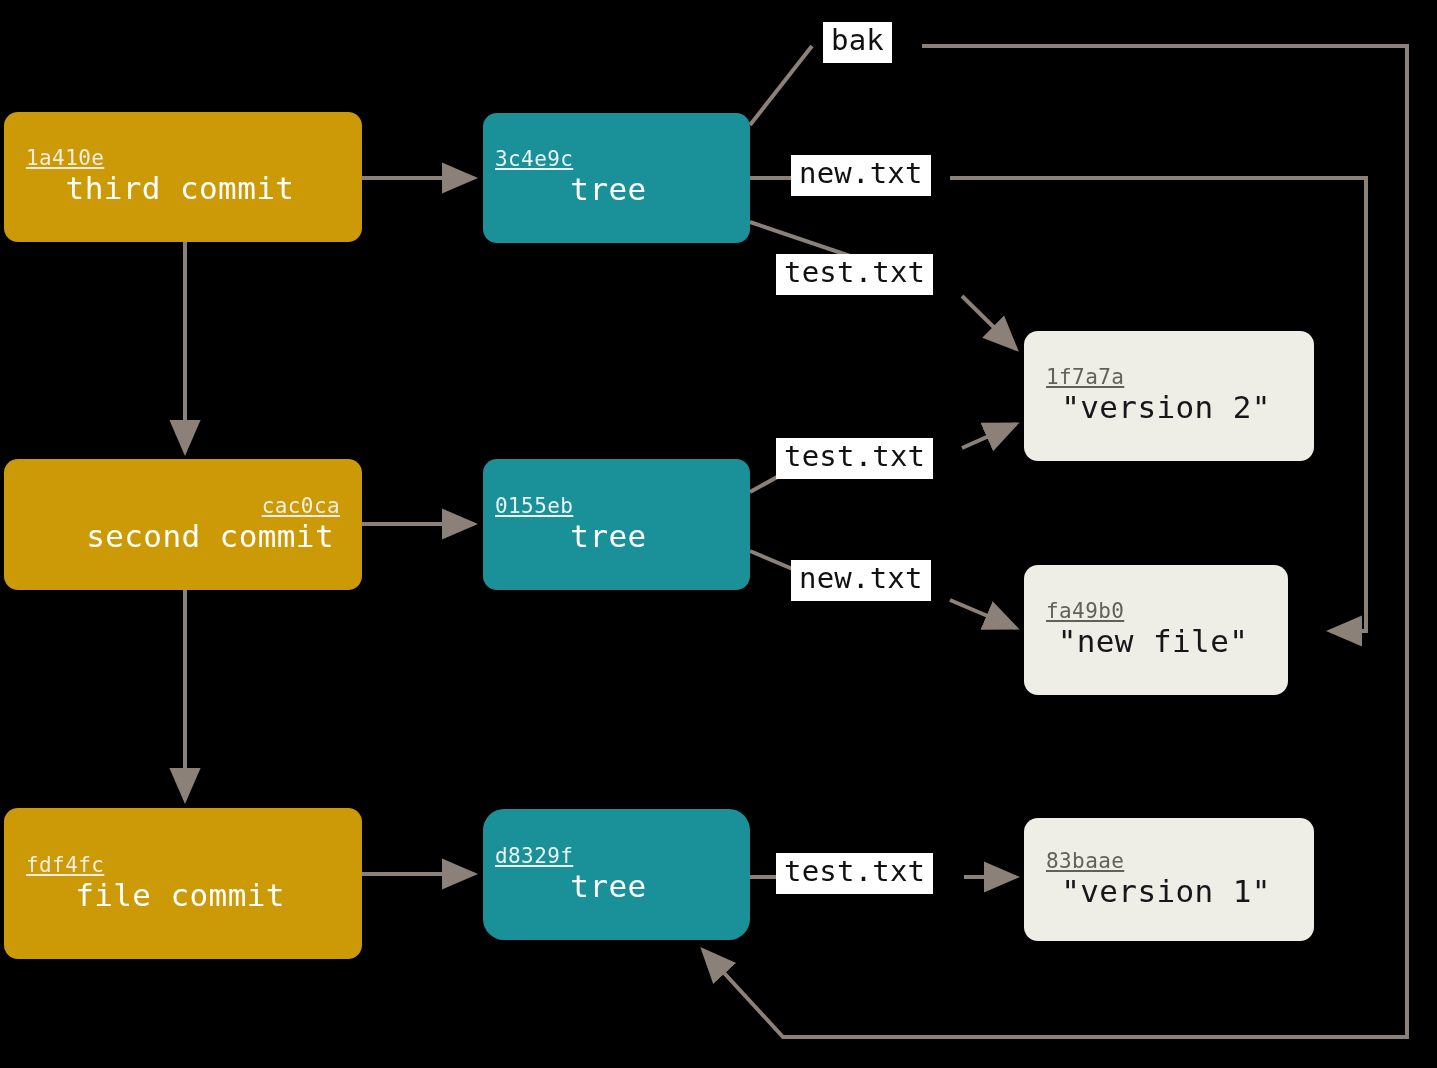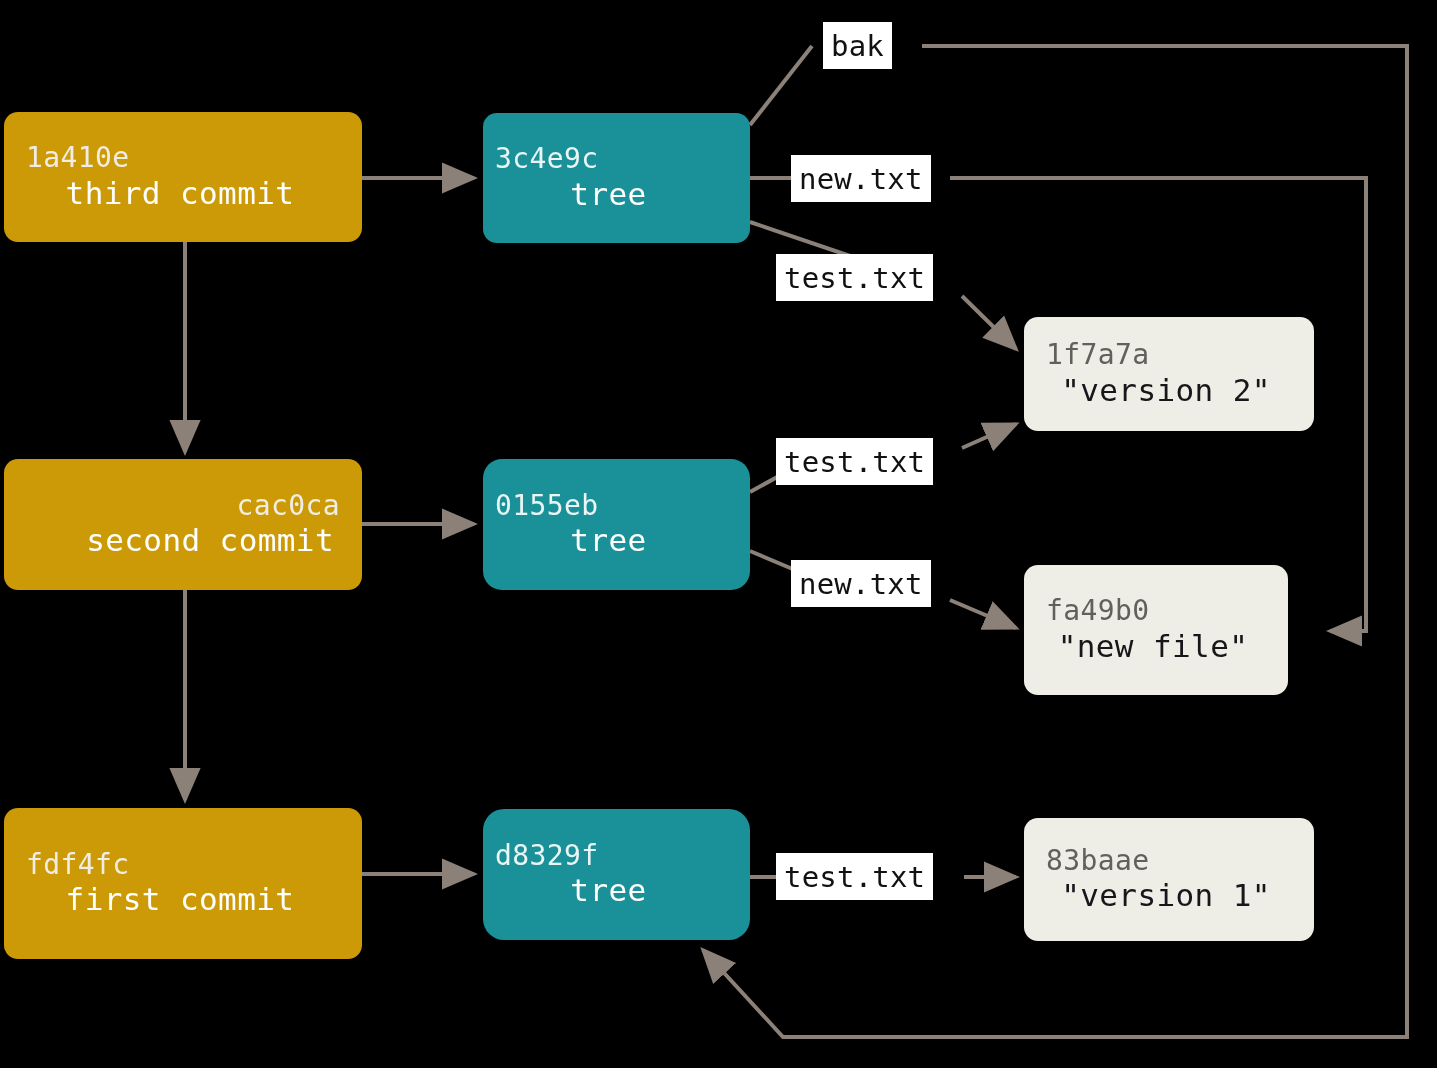--- a/index.html
+++ b/index.html
@@ -29,24 +29,25 @@
     position: absolute;
     box-sizing: border-box;
     border-radius: 14px;
     display: flex;
     flex-direction: column;
     justify-content: center;
     padding: 0 22px;
     z-index: 5;
   }
   .node .node-hash {
-    font-size: 28px;
+    font-size: 21px;
     line-height: 1.15;
     letter-spacing: 0.4px;
     white-space: nowrap;
+    text-decoration: underline;
   }
   .node .node-label {
     font-size: 31px;
     line-height: 1.2;
     letter-spacing: 0.4px;
     white-space: nowrap;
     text-align: center;
     padding-right: 6px;
   }
   .node.commit {
@@ -68,21 +69,21 @@
   .node.blob .node-hash { color: #62605A; }
   .node.blob .node-label { color: #17161A; }
 
   .edge-label {
     position: absolute;
     background: #FFFFFF;
     color: #111111;
     font-size: 29px;
     line-height: 1.0;
     letter-spacing: 0.2px;
-    padding: 10px 8px 8px 8px;
+    padding: 4px 8px 8px 8px;
     white-space: nowrap;
     z-index: 7;
     font-family: "DejaVu Sans Mono", "Liberation Mono", monospace;
   }
 </style>
 </head>
 <body>
 
 <div id="diagram-root">
 
@@ -130,39 +131,39 @@
     <div class="node-label">third commit</div>
   </div>
 
   <div class="node commit" style="left:4px; top:459px; width:358px; height:131px;align-items:flex-end;">
     <div class="node-hash">cac0ca</div>
     <div class="node-label">second commit</div>
   </div>
 
   <div class="node commit" style="left:4px; top:808px; width:358px; height:151px;">
     <div class="node-hash">fdf4fc</div>
-    <div class="node-label">first commit</div>
+    <div class="node-label">file commit</div>
   </div>
 
   <div class="node tree" style="left:483px; top:113px; width:267px; height:130px;">
     <div class="node-hash">3c4e9c</div>
     <div class="node-label">tree</div>
   </div>
 
-  <div class="node tree" style="left:483px; top:459px; width:267px; height:131px;border-radius:19px;">
+  <div class="node tree" style="left:483px; top:459px; width:267px; height:131px;">
     <div class="node-hash">0155eb</div>
     <div class="node-label">tree</div>
   </div>
 
   <div class="node tree" style="left:483px; top:809px; width:267px; height:131px;border-radius:21px;">
     <div class="node-hash">d8329f</div>
     <div class="node-label">tree</div>
   </div>
 
-  <div class="node blob" style="left:1024px; top:317px; width:290px; height:114px;">
+  <div class="node blob" style="left:1024px; top:331px; width:290px; height:130px;">
     <div class="node-hash">1f7a7a</div>
     <div class="node-label">"version 2"</div>
   </div>
 
   <div class="node blob" style="left:1024px; top:565px; width:264px; height:130px;">
     <div class="node-hash">fa49b0</div>
     <div class="node-label">"new file"</div>
   </div>
 
   <div class="node blob" style="left:1024px; top:818px; width:290px; height:123px;">

